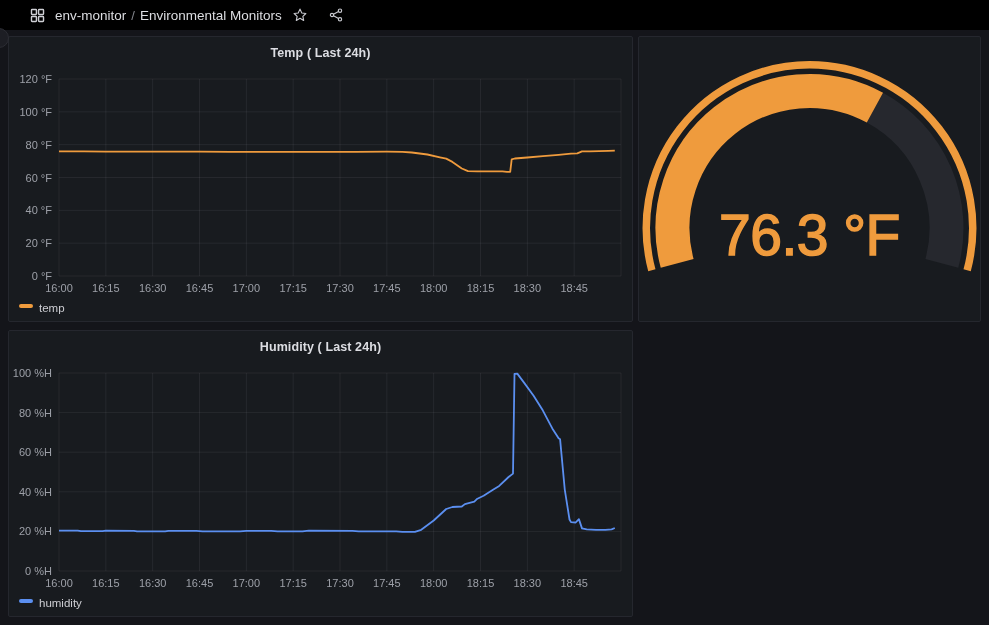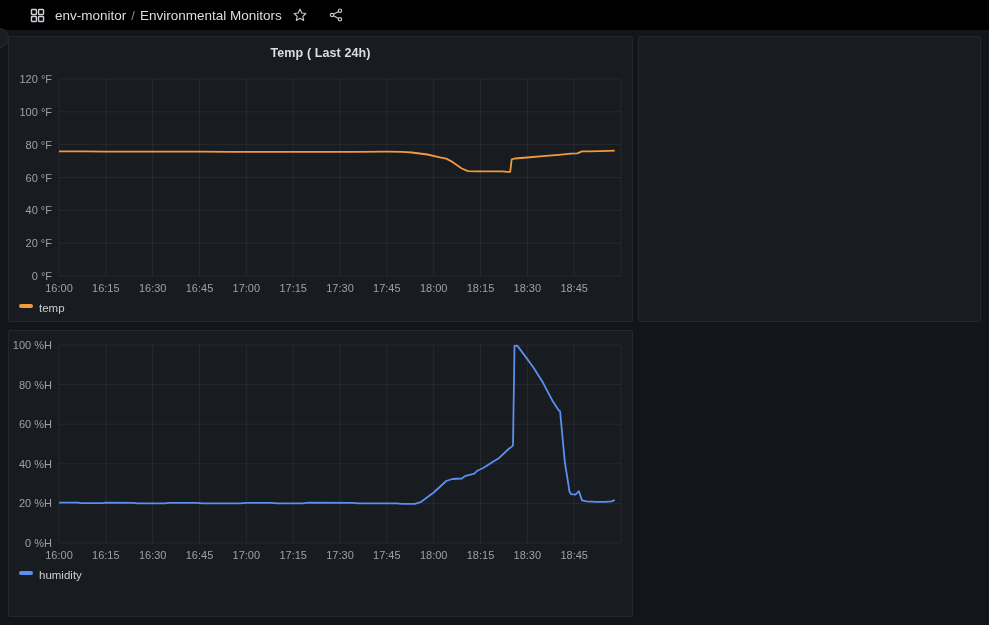--- a/index.html
+++ b/index.html
@@ -101,22 +101,31 @@
           <line x1="565.1666666666666" y1="211" x2="565.1666666666666" y2="14" stroke="rgba(204,204,220,0.08)" stroke-width="1"></line>
           <text x="565.1666666666666" y="227" text-anchor="middle" font-size="11" fill="#9da0a8">18:45</text>
           <line x1="612" y1="211" x2="612" y2="14" stroke="rgba(204,204,220,0.08)" stroke-width="1"></line>
           <polyline points="50.0,86.4 75.0,86.4 96.8,86.6 128.1,86.6 159.3,86.7 190.5,86.7 221.7,86.9 252.9,86.9 284.2,86.9 315.4,86.9 346.6,86.9 377.8,86.7 393.4,86.9 402.8,87.5 418.4,89.5 430.9,92.3 437.2,93.6 443.4,96.9 452.8,103.5 459.0,106.1 468.4,106.3 480.9,106.3 493.4,106.3 498.0,106.9 501.2,106.9 502.7,94.4 505.8,93.5 518.3,92.5 533.9,91.2 549.6,89.8 562.0,88.7 568.3,88.4 573.0,86.4 580.8,86.4 590.1,86.2 599.5,85.9 605.8,85.6" fill="none" stroke="#EF9B3D" stroke-width="1.8" stroke-linejoin="round"></polyline>
           <rect x="10" y="239" width="14" height="4" rx="2" fill="#EF9B3D"></rect>
           <text x="30" y="247" font-size="11.5" fill="#cdced3">temp</text>
         </svg>
       </div>
   </section>
   <section class="panel">
+    <div class="chart">
+        <svg width="341" height="256">
+          <path d="M 235.92 70.63 A 137 137 0 0 1 302.83 226.46" fill="none" stroke="#26282e" stroke-width="34"></path>
+          <path d="M 38.17 226.46 A 137 137 0 0 1 235.92 70.63" fill="none" stroke="#EF9B3D" stroke-width="34"></path>
+          <path d="M 12.86 233.24 A 163.2 163.2 0 1 1 328.14 233.24" fill="none" stroke="#EF9B3D" stroke-width="7.5"></path>
+          <text x="170.5" y="218" text-anchor="middle" font-size="57" font-weight="400" stroke="#EF9B3D" stroke-width="1.5" letter-spacing="-0.5" fill="#EF9B3D">76.3 °F</text>
+        </svg>
+      </div>
   </section>
   <section class="panel">
+    <h2 class="panel-title">Humidity ( Last 24h)</h2>
     <div class="chart">
         <svg width="623" height="257">
           <line x1="50" y1="212" x2="612" y2="212" stroke="rgba(204,204,220,0.08)" stroke-width="1"></line>
           <text x="43" y="216" text-anchor="end" font-size="11" fill="#9da0a8">0 %H</text>
           <line x1="50" y1="172.4" x2="612" y2="172.4" stroke="rgba(204,204,220,0.08)" stroke-width="1"></line>
           <text x="43" y="176.4" text-anchor="end" font-size="11" fill="#9da0a8">20 %H</text>
           <line x1="50" y1="132.8" x2="612" y2="132.8" stroke="rgba(204,204,220,0.08)" stroke-width="1"></line>
           <text x="43" y="136.8" text-anchor="end" font-size="11" fill="#9da0a8">40 %H</text>
           <line x1="50" y1="93.2" x2="612" y2="93.2" stroke="rgba(204,204,220,0.08)" stroke-width="1"></line>
           <text x="43" y="97.2" text-anchor="end" font-size="11" fill="#9da0a8">60 %H</text>

